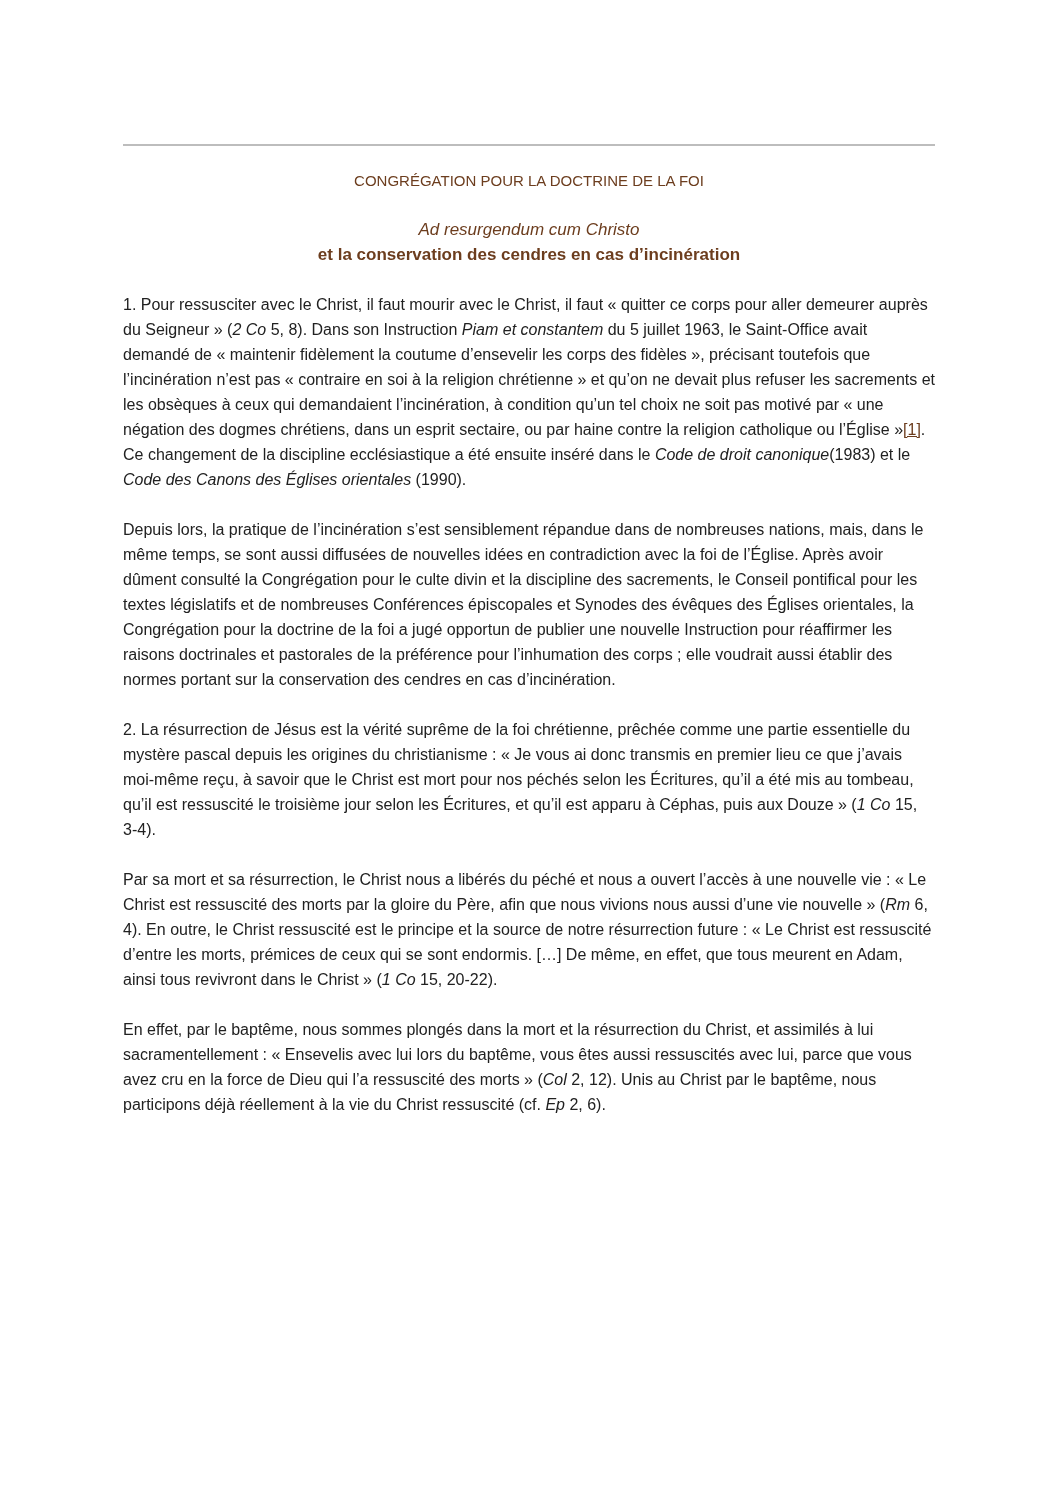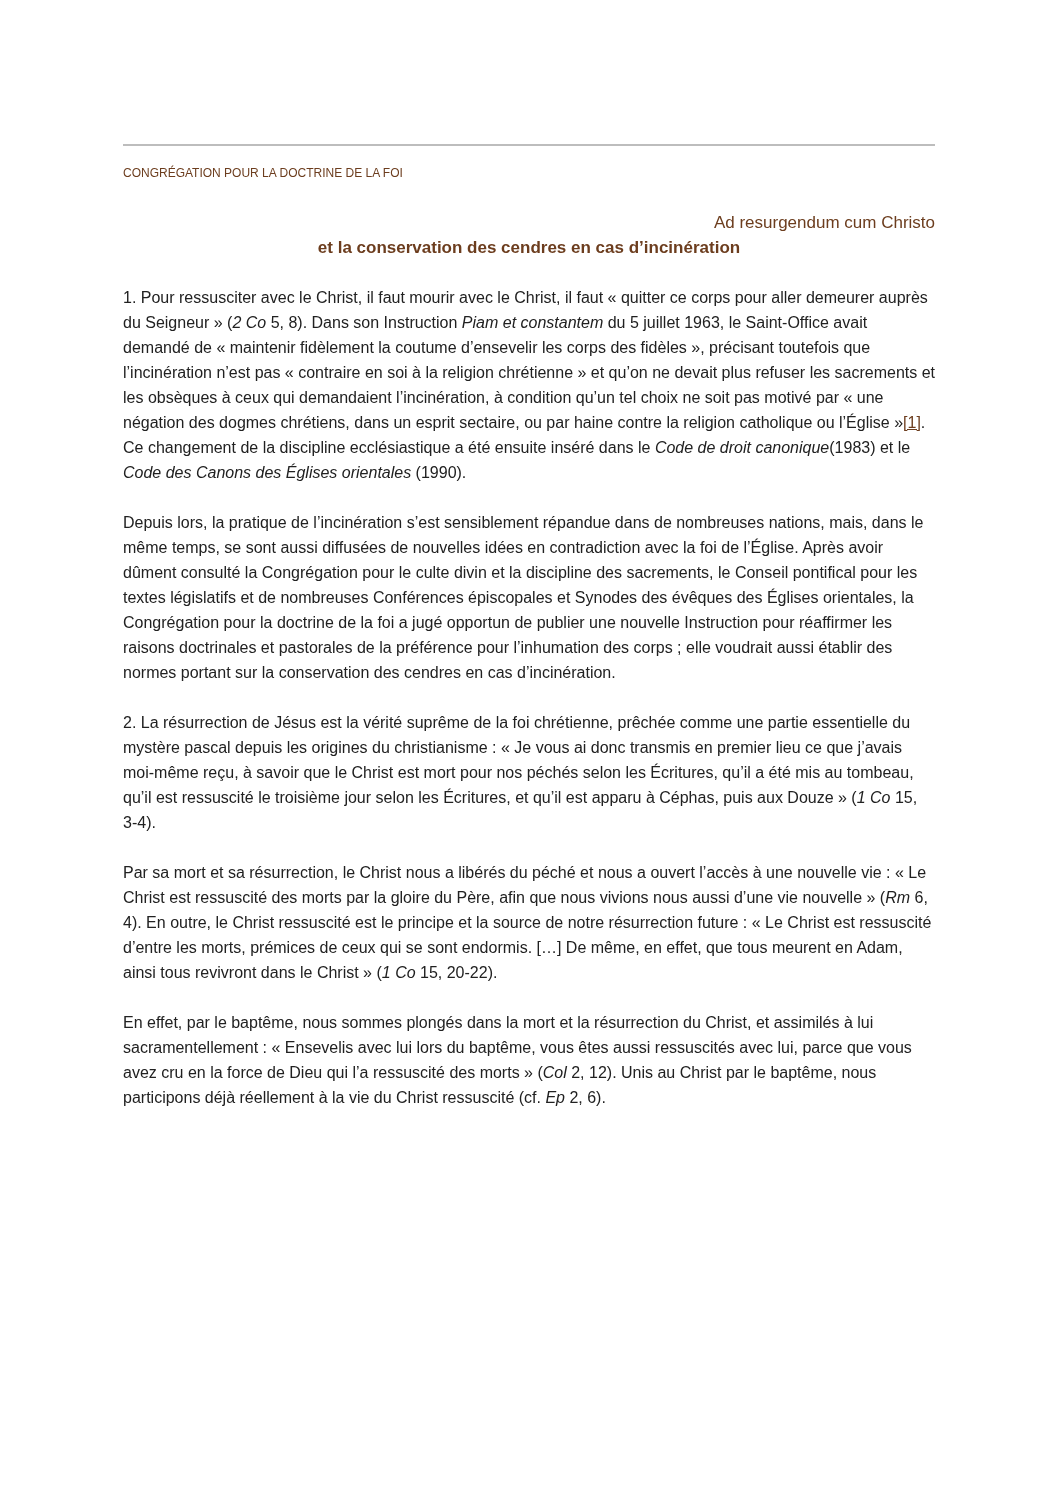--- a/index.html
+++ b/index.html
@@ -22,36 +22,36 @@
   .content {
     width: 812px;
     margin: 0 auto;
   }
   .rule {
     border: none;
     border-top: 2px solid var(--rule);
     margin: 144px 0 0 0;
   }
   .doc-title {
-    margin: 15px 0 0 0;
-    text-align: left;
+    margin: 22px 0 0 0;
+    text-align: center;
     color: var(--heading);
-    font-size: 12px;
+    font-size: 15px;
     line-height: 25px;
     font-weight: 400;
   }
   .title-block {
     margin-top: 24px;
     text-align: center;
     color: var(--heading);
     font-size: 17px;
     line-height: 25px;
   }
   .tb-bold { font-weight: 700; }
-  .tb-italic { font-weight: 400; text-align: right; }
+  .tb-italic { font-style: italic; font-weight: 400; }
   .doc-body { }
   .para {
     margin: 25px 0 0 0;
     font-size: 16px;
     line-height: 25px;
     color: var(--body);
     text-align: left;
   }
   .para .it { font-style: italic; }
   .para a.footnote {

